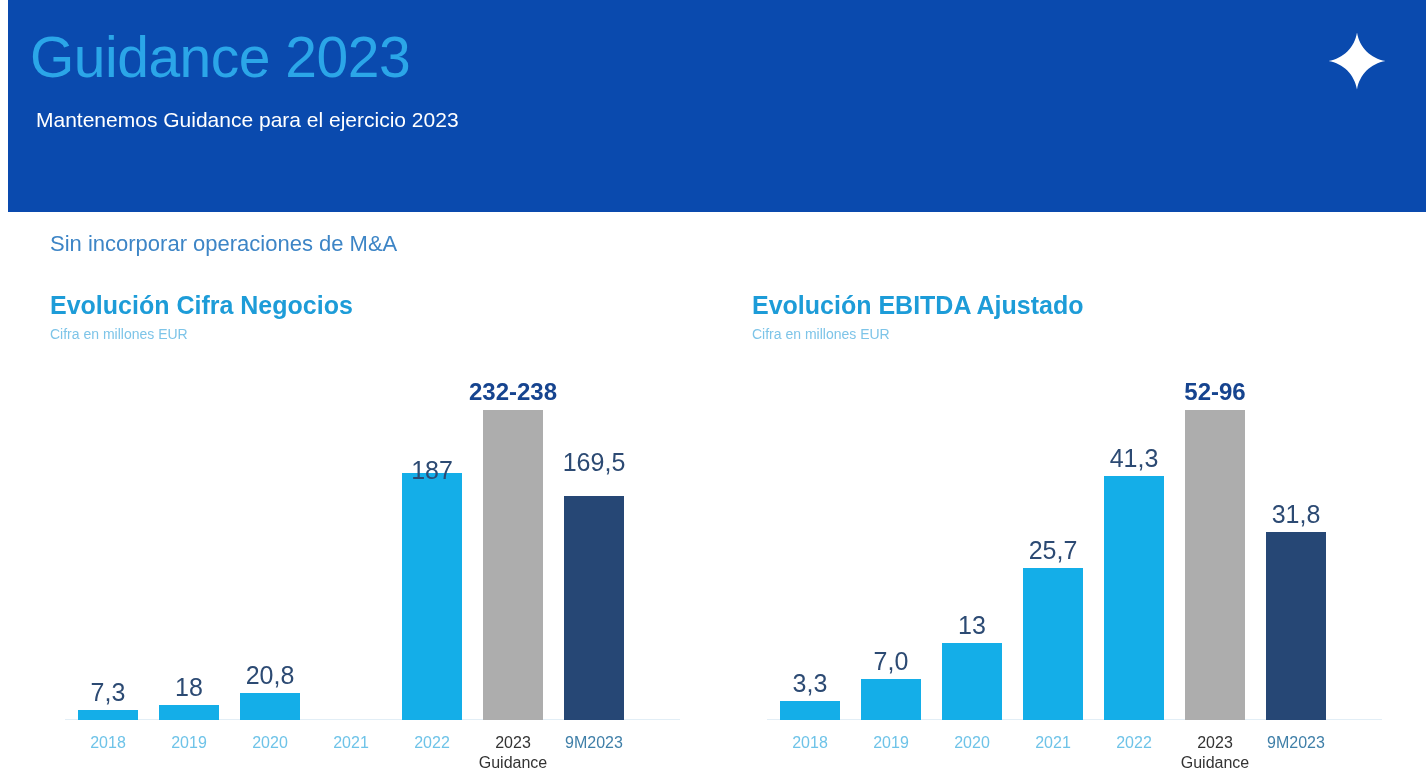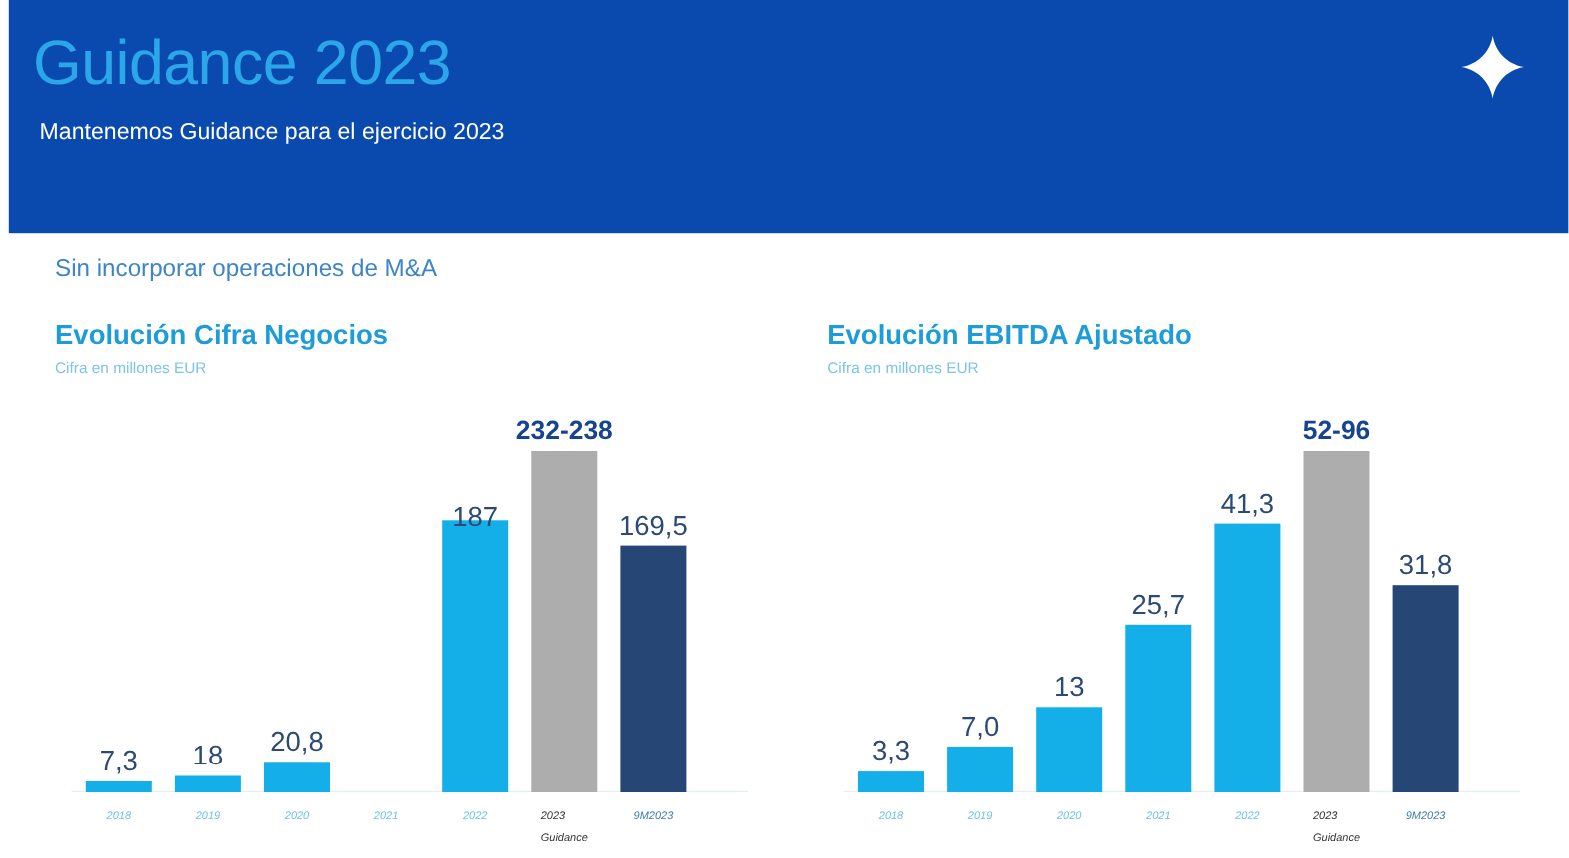--- a/index.html
+++ b/index.html
@@ -142,25 +142,25 @@
     font-weight: bold;
     color: #16448f;
     font-size: 24px;
   }
 
   .x-label {
     position: absolute;
     bottom: 20px;
     left: 50%;
     transform: translateX(-50%);
-    font-size: 10px;
+    font-size: 16px;
     color: #6ec3e8;
     white-space: nowrap;
+    text-align: center;
     line-height: 20px;
-    font-style: italic;
   }
   .x-label.dark  { color: #333333; }
   .x-label.navy  { color: #3f7fa8; }
   .x-label.two-line { bottom: 0px; }
 </style>
 </head>
 <body>
 
 <div id="slide">
 
@@ -203,21 +203,21 @@
         <div class="bar-group" style="left: 423px;">
           <div class="bar gray" style="height: 310px;"></div>
           <div class="bar-value bold" style="bottom: 314px;">232-238</div>
         </div>
         <div class="x-label dark two-line" style="left: 463px;">
           <div>2023</div>
           <div>Guidance</div>
         </div>
         <div class="bar-group" style="left: 504px;">
           <div class="bar navy" style="height: 224px;"></div>
-          <div class="bar-value" style="bottom: 228px; text-align: right;">169,5</div>
+          <div class="bar-value" style="bottom: 244px; text-align: right;">169,5</div>
         </div>
         <div class="x-label navy" style="left: 544px;">9M2023</div>
       </div>
   </div>
 
   <div class="panel" id="panel-right">
     <div class="panel-title">Evolución EBITDA Ajustado</div>
     <div class="panel-subtitle">Cifra en millones EUR</div>
     <div class="chart" id="chart-right">
       <div class="baseline"></div>

